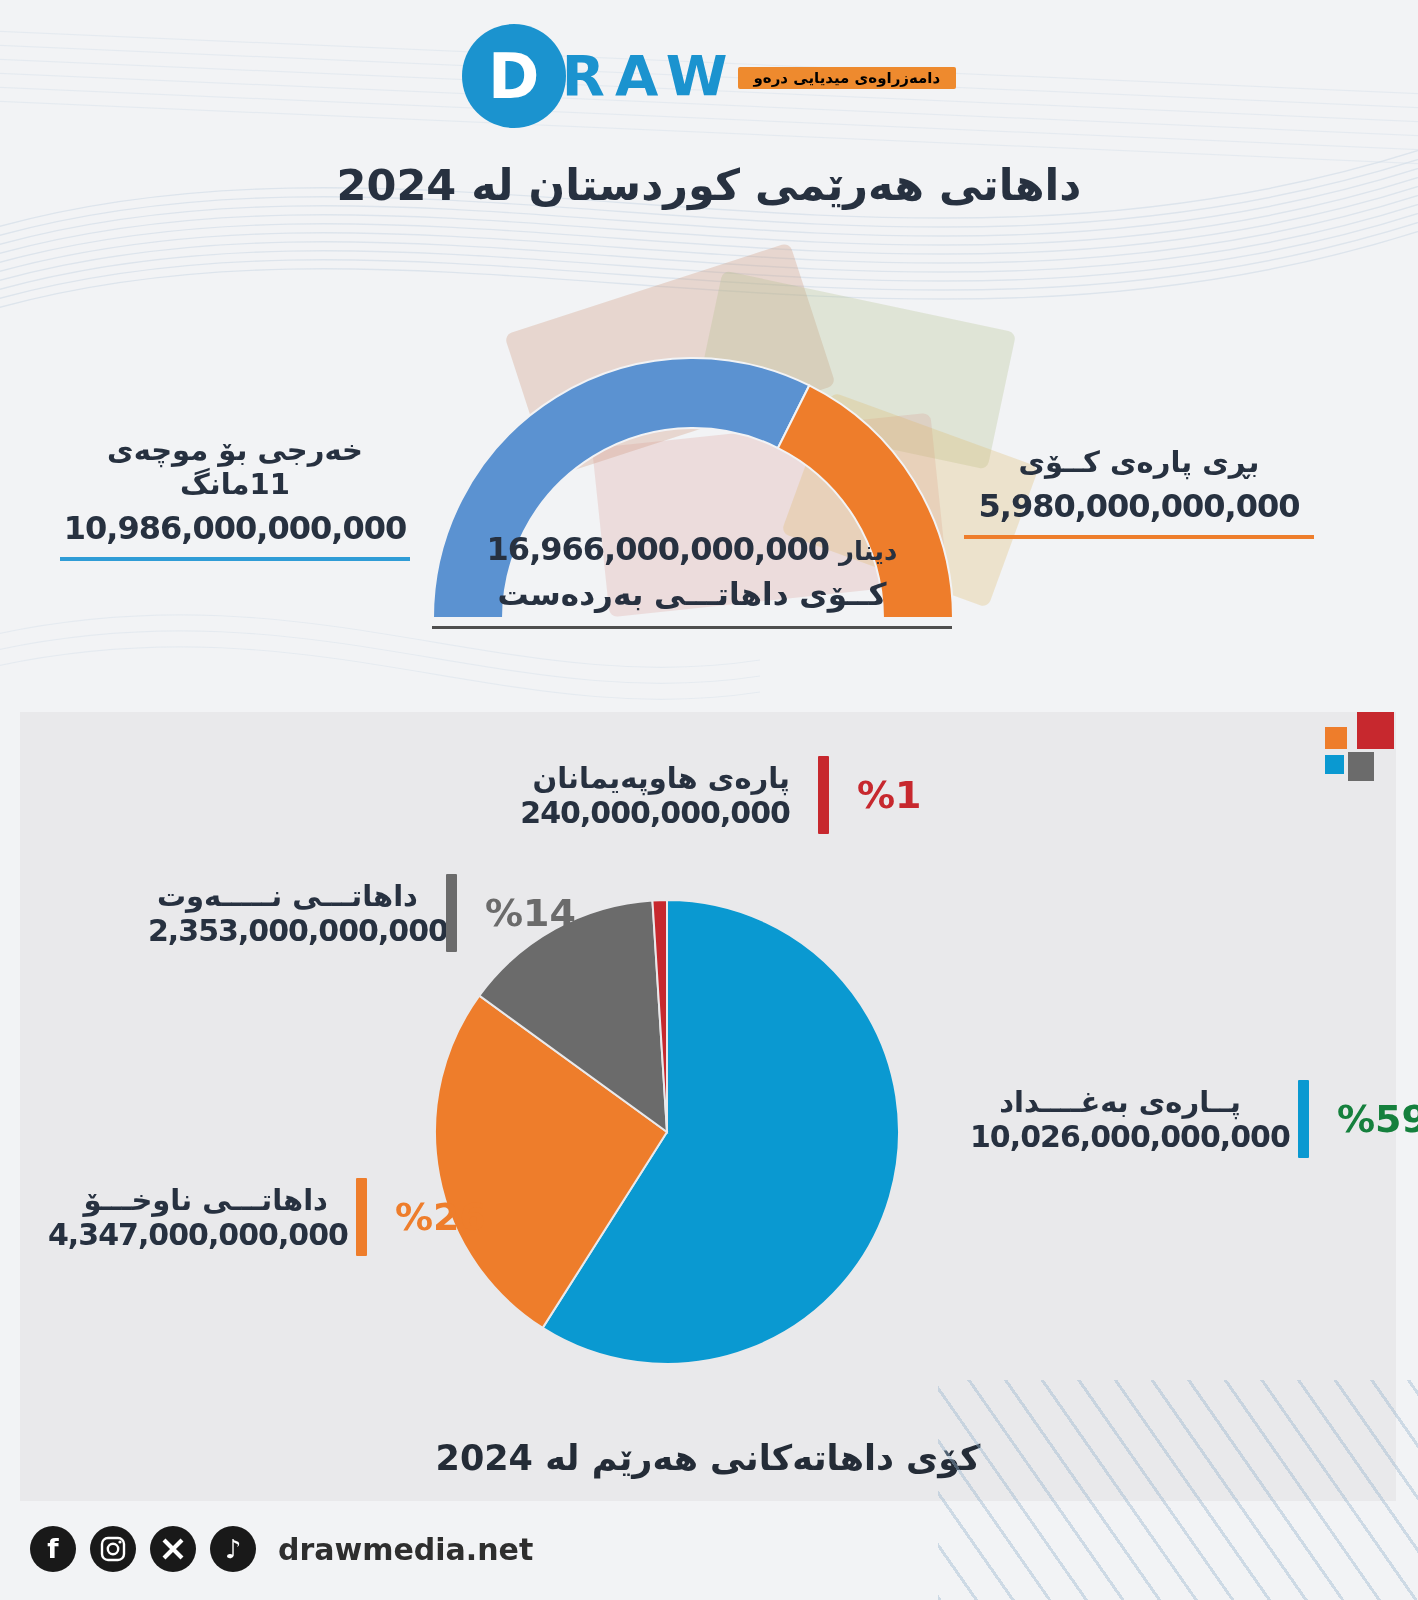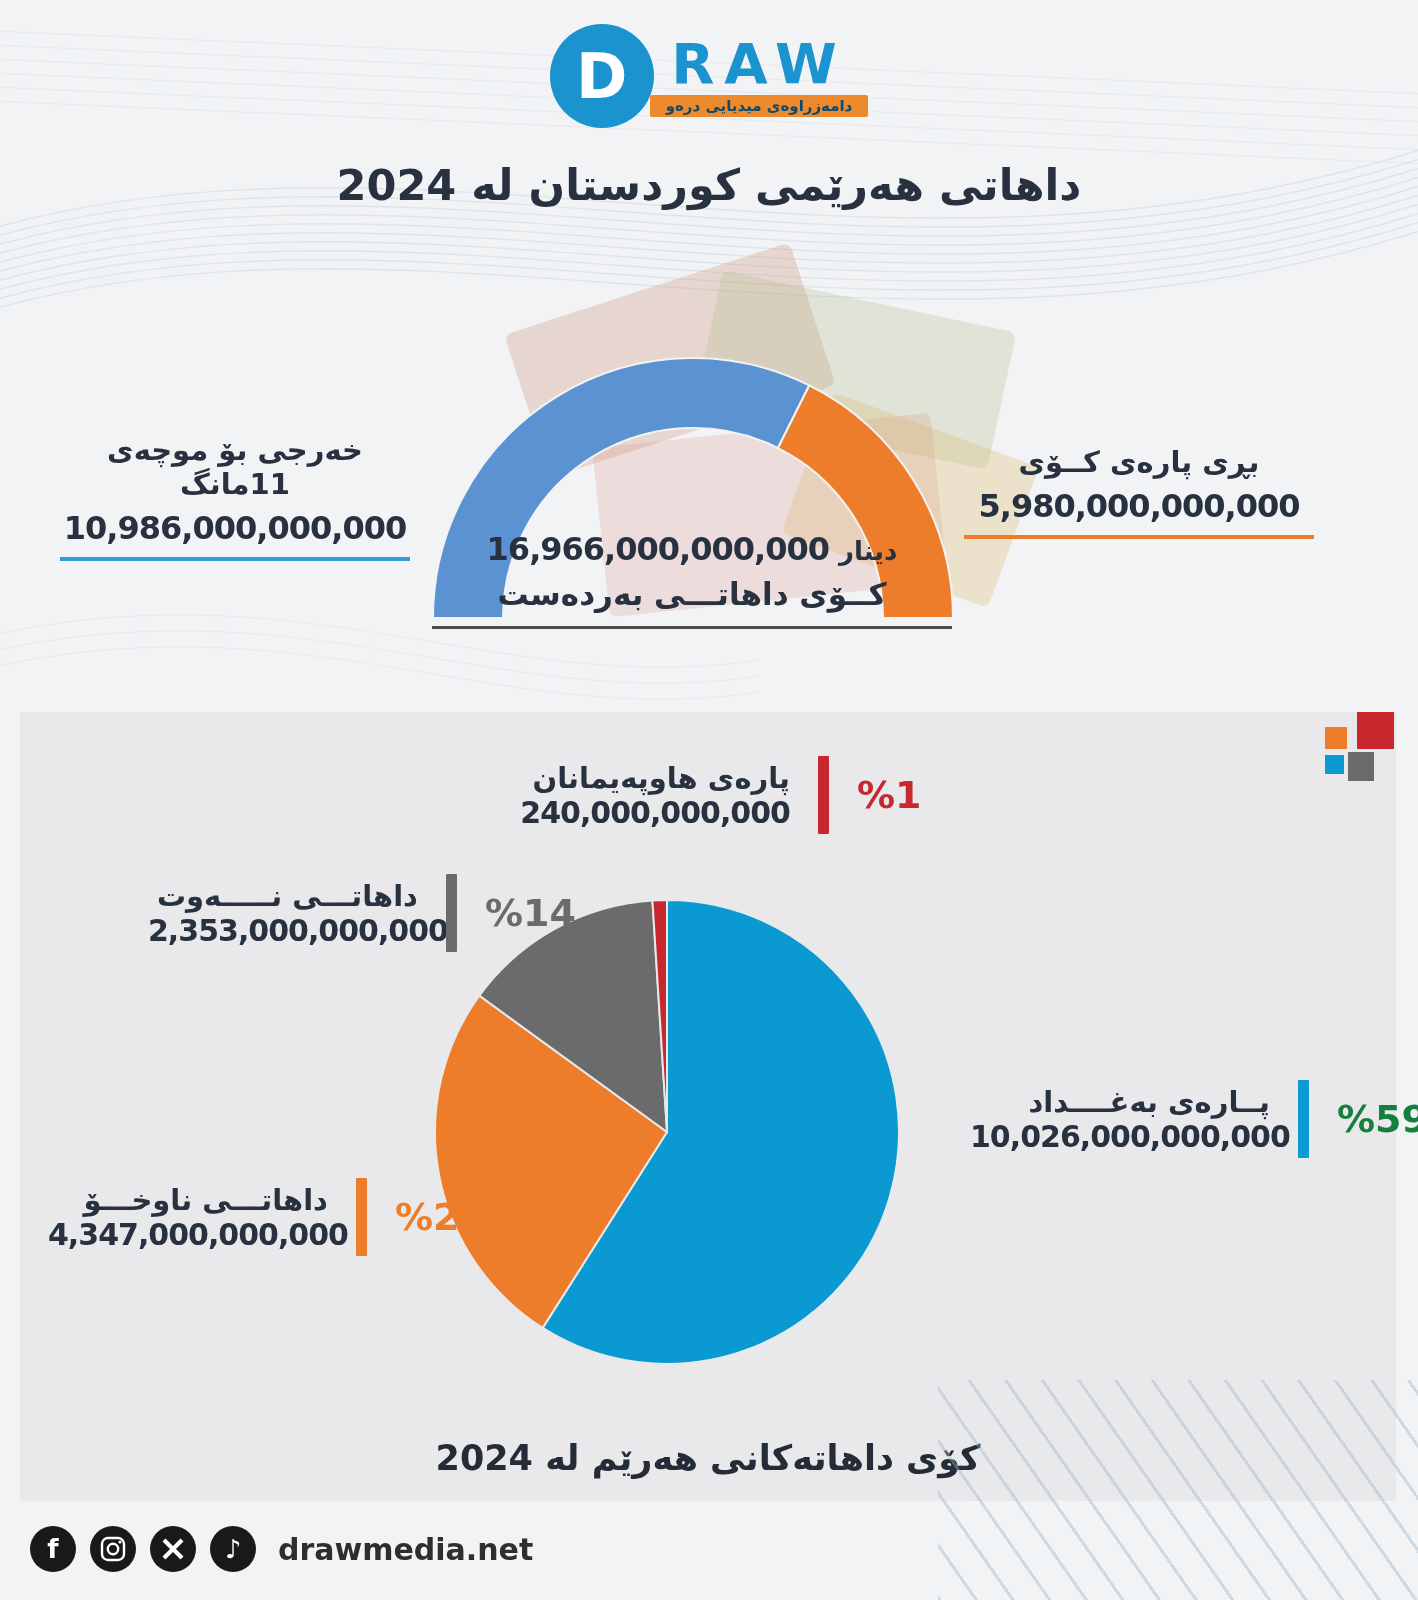--- a/index.html
+++ b/index.html
@@ -13,23 +13,23 @@
   .n2{left:705px;top:300px;width:300px;height:140px;transform:rotate(12deg);background:rgba(172,190,132,.27);}
   .n3{left:600px;top:430px;width:340px;height:170px;transform:rotate(-6deg);background:rgba(212,142,130,.22);}
   .n4{left:800px;top:425px;width:220px;height:150px;transform:rotate(20deg);background:rgba(222,182,95,.27);}
   .stripes-br{position:absolute;right:0;bottom:0;width:480px;height:220px;z-index:2;pointer-events:none;
       background:repeating-linear-gradient(55deg,rgba(150,180,205,.40) 0 3px,transparent 3px 30px);}
   
   .logo{position:absolute;top:24px;left:0;right:0;display:flex;justify-content:center;z-index:3;}
   .logo-row{display:flex;align-items:center;}
   .logo-circle{width:104px;height:104px;border-radius:50%;background:#1b93cf;color:#ffffff;
       font-weight:bold;font-size:62px;display:flex;align-items:center;justify-content:center;}
-  .logo-right{margin-left:-4px;display:flex;flex-direction:column;align-items:center;}
+  .logo-right{margin-left:-4px;display:flex;flex-direction:row;align-items:center;}
   .logo-raw{color:#1b93cf;font-size:56px;font-weight:bold;letter-spacing:10px;line-height:1;}
-  .logo-banner{margin-top:3px;background:#ee8a2e;color:#0c4a6e;font-size:15px;font-weight:bold;
+  .logo-banner{margin-top:3px;background:#ee8a2e;color:#000000;font-size:15px;font-weight:bold;
       padding:2px 16px;border-radius:2px;direction:rtl;}
   .title{position:absolute;top:160px;left:0;width:100%;text-align:center;font-size:43px;font-weight:bold;
       color:#273140;direction:rtl;z-index:3;}
   
   .gauge-svg{position:absolute;left:428px;top:355px;z-index:1;}
   .g-side{position:absolute;width:350px;text-align:center;z-index:3;}
   .g-left{left:60px;top:420px;}
   .g-right{left:964px;top:432px;}
   .g-label{font-size:29px;font-weight:bold;direction:rtl;margin-top:13px;}
   .g-value{font-size:32px;font-weight:bold;margin-top:8px;letter-spacing:-1px;}
@@ -48,21 +48,21 @@
   .sq-blue{left:1305px;top:43px;width:19px;height:19px;}
   .sq-gray{left:1328px;top:40px;width:26px;height:29px;}
   .callout{position:absolute;display:flex;align-items:center;gap:28px;z-index:3;}
   .co-text{display:flex;flex-direction:column;justify-content:center;text-align:right;}
   .co-label{font-size:29px;font-weight:bold;direction:rtl;}
   .co-value{font-size:30px;font-weight:bold;letter-spacing:-1px;}
   .co-bar{width:11px;height:78px;border-radius:1px;flex:0 0 auto;}
   .co-pct{font-size:38px;font-weight:bold;}
   .co-allies{left:440px;top:44px;}   .co-allies  .co-text{width:330px;}
   .co-oil{left:128px;top:162px;}     .co-oil     .co-text{width:270px;}
-  .co-baghdad{left:950px;top:368px;} .co-baghdad .co-text{width:300px;}
+  .co-baghdad{left:950px;top:368px;} .co-baghdad .co-text{width:300px;text-align:center;}
   .co-domestic{left:28px;top:466px;} .co-domestic .co-text{width:280px;}
   .pie-svg{position:absolute;left:412px;top:185px;}
   .pie-caption{position:absolute;left:0;top:726px;width:100%;text-align:center;font-size:35px;
       font-weight:bold;direction:rtl;color:#242c37;}
   
   .footer{position:absolute;left:30px;top:1526px;display:flex;align-items:center;gap:14px;z-index:3;}
   .s-icon{width:46px;height:46px;border-radius:50%;background:#191919;color:#fff;display:flex;
       align-items:center;justify-content:center;font-weight:bold;font-size:26px;cursor:pointer;}
   .site-text{font-size:30px;font-weight:bold;color:#2e2e2e;margin-left:8px;cursor:pointer;}
 </style>

